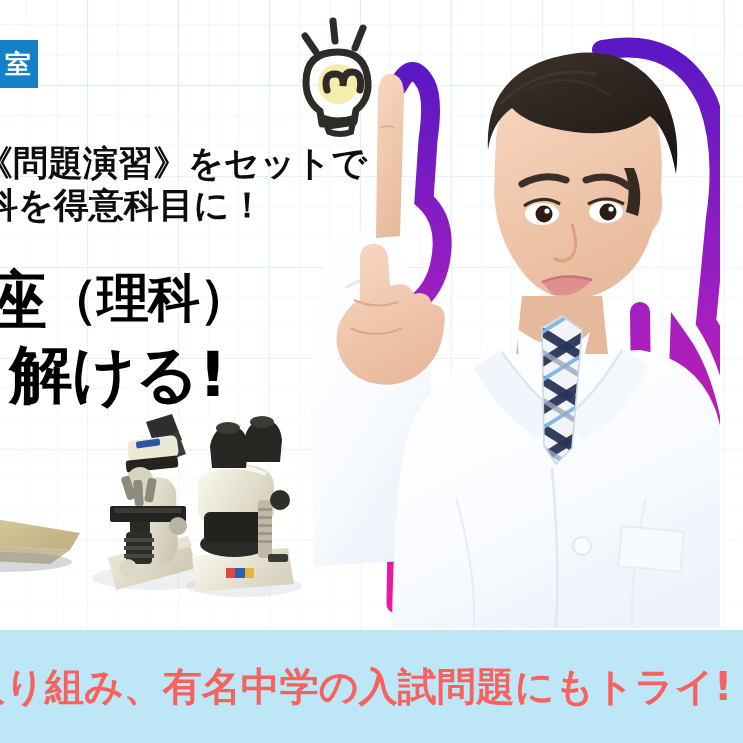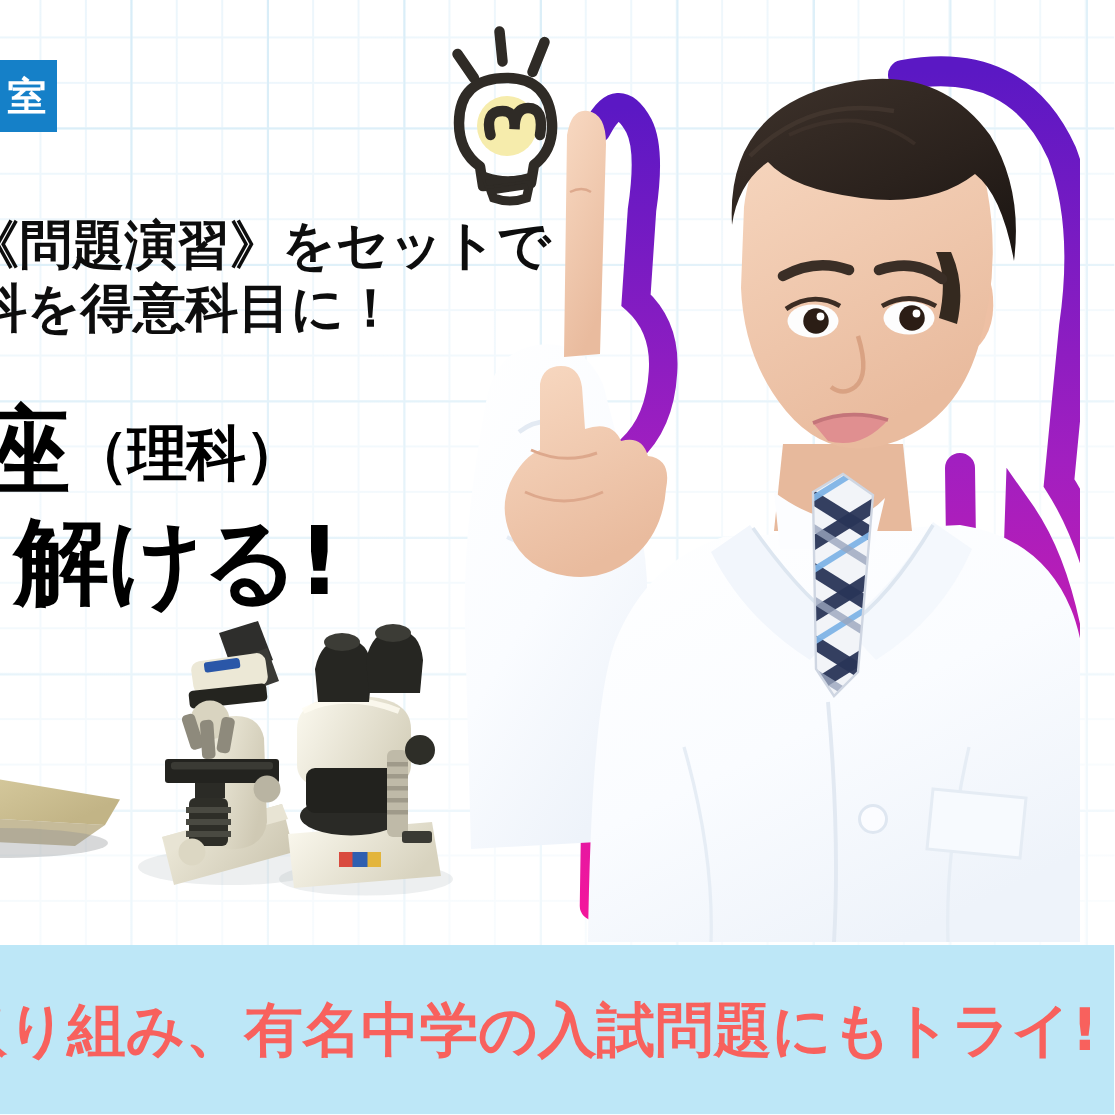--- a/index.html
+++ b/index.html
@@ -67,21 +67,21 @@
   }
   .sub1{left:-22px;top:140px;font-size:35px;}
   .sub2{left:-52px;top:182px;font-size:35px;}
 
   .head1{
     position:absolute;left:-78px;top:258px;white-space:nowrap;
     color:#000;font-weight:900;font-size:63px;
     font-family:"DejaVu Sans","Liberation Sans",sans-serif;
     letter-spacing:-1px;
   }
-  .head1 .paren{font-size:40px;vertical-align:6px;text-align:center;}
+  .head1 .paren{font-size:52px;vertical-align:6px;text-align:center;}
   .head2{
     position:absolute;left:-54px;top:332px;white-space:nowrap;
     color:#000;font-weight:900;font-size:63px;
     font-family:"DejaVu Sans","Liberation Sans",sans-serif;
     letter-spacing:-1px;
   }
 
   
   .banner{
     position:absolute;left:0;top:630px;width:743px;height:113px;

